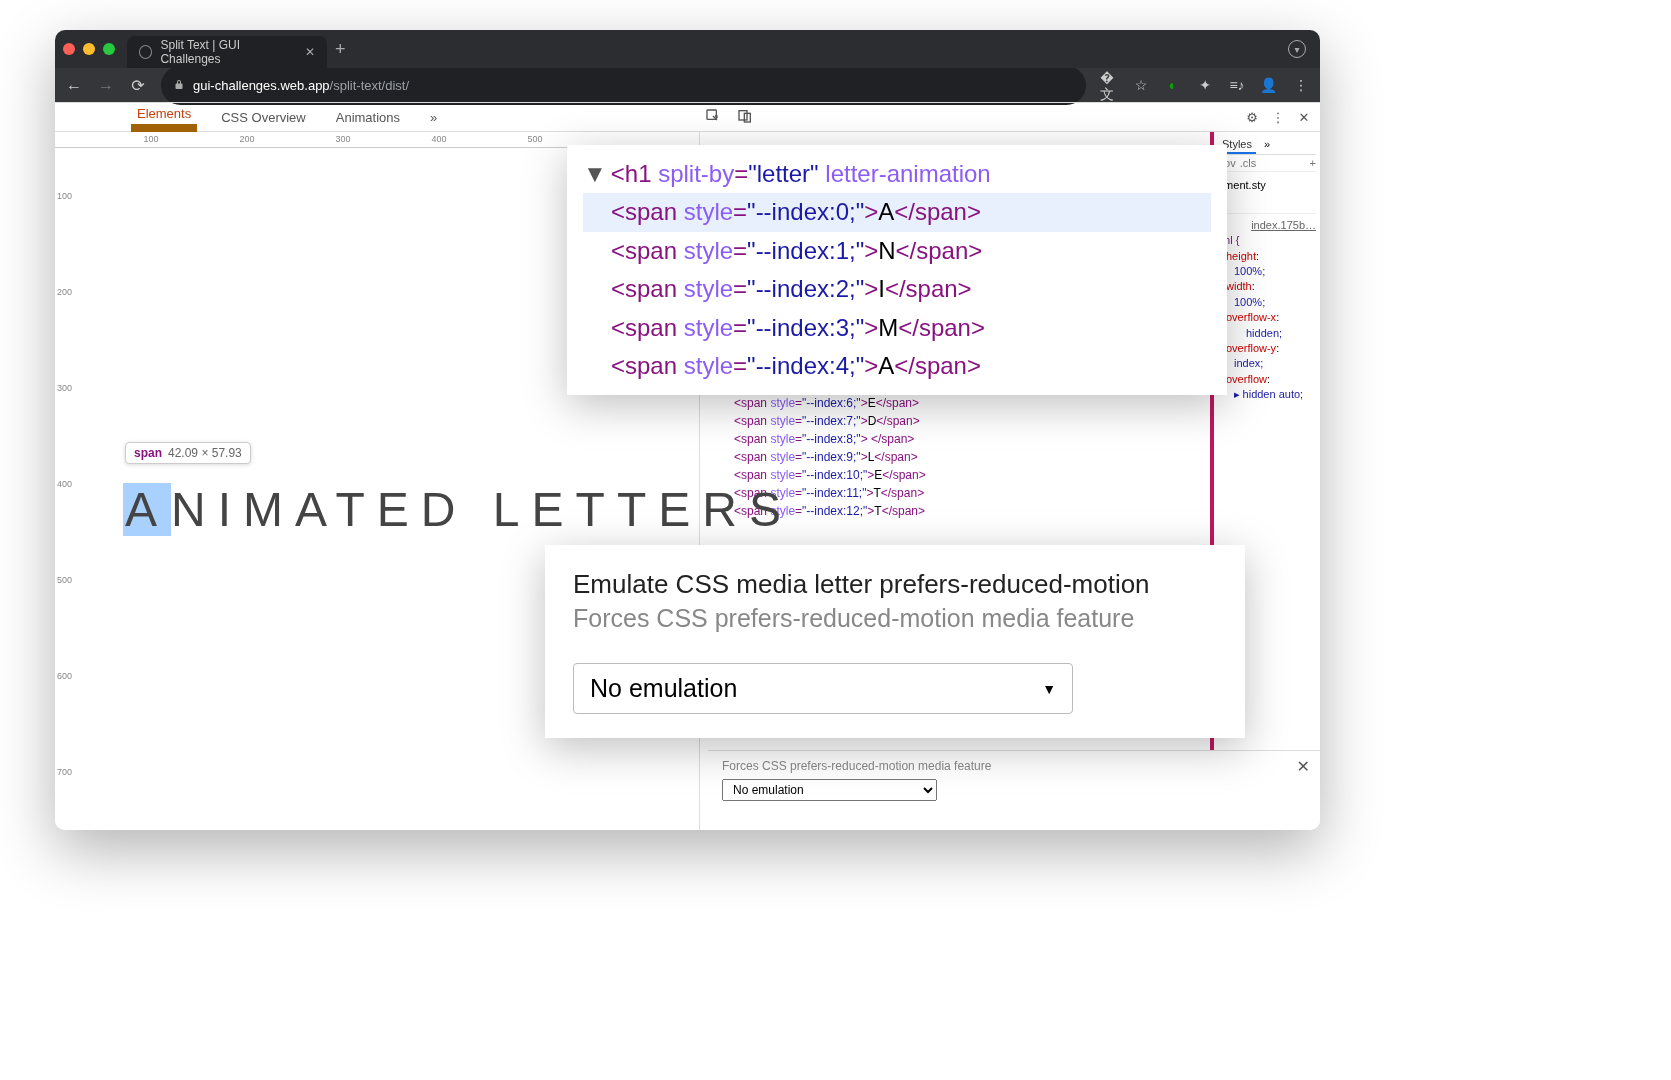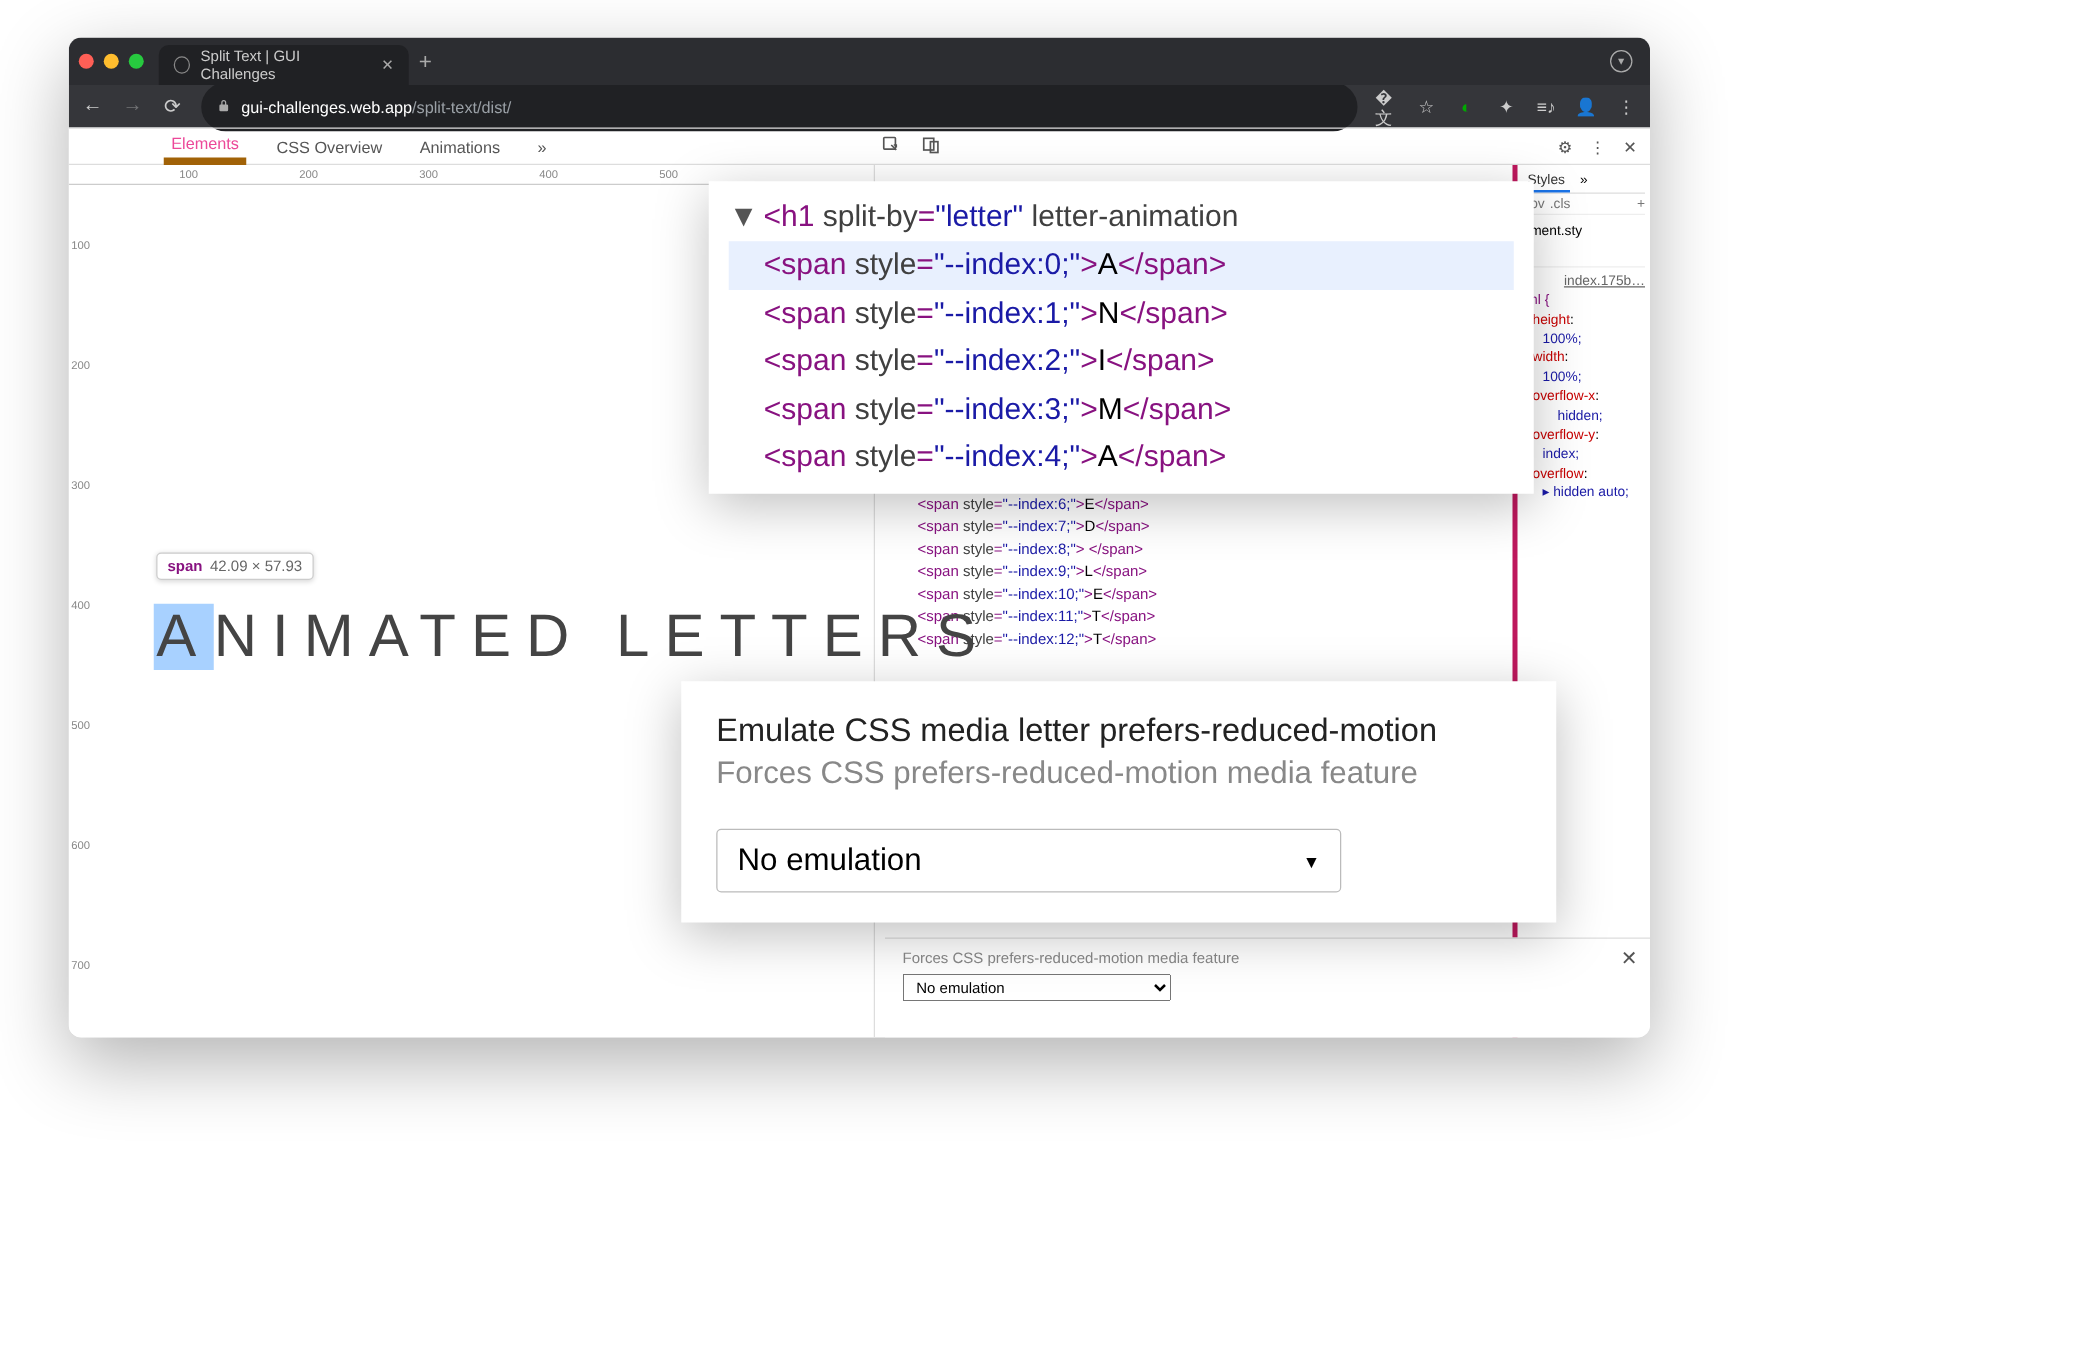--- a/index.html
+++ b/index.html
@@ -26,21 +26,21 @@
 .lock svg{width:12px;height:12px;fill:#aaa;}
 .url .host{color:#fff;} .url .path{color:#9aa0a6;}
 .rt-icons{display:flex;gap:14px;align-items:center;}
 .rt-icons span{width:18px;height:18px;display:flex;align-items:center;justify-content:center;font-size:14px;}
 
 
 .dt-toolbar{border-top:1px solid #ddd;border-bottom:1px solid #ddd;height:30px;display:flex;align-items:center;padding:0 6px;gap:6px;font-size:13px;color:#555;}
 .dt-toolbar .sp{flex:1;}
 .dt-toolbar .tabs{display:flex;gap:18px;margin-left:70px;}
 .dt-toolbar .dtab{padding:0 6px;height:30px;display:flex;align-items:center;cursor:pointer;}
-.dt-toolbar .dtab.active{color:#ec4899;border-bottom:6px solid #a16207;}
+.dt-toolbar .dtab.active{color:#c2410c;border-bottom:8px solid #a16207;}
 .dt-toolbar .ibtn{width:20px;text-align:center;cursor:pointer;}
 .dt-toolbar .devtools-left{position:absolute;left:648px;display:flex;gap:12px;}
 
 
 .content{display:flex;flex:1;overflow:hidden;}
 .page{flex:0 0 645px;position:relative;background:#fff;border-right:1px solid #ddd;}
 
 
 .hruler{position:absolute;top:0;left:0;right:0;height:16px;border-bottom:1px solid #ccc;font-size:9px;color:#888;}
 .hruler span{position:absolute;top:2px;transform:translateX(-50%);}
@@ -68,21 +68,21 @@
 .stylespanel .sptab{padding:2px 4px;}
 .stylespanel .sptab.active{border-bottom:2px solid #1a73e8;color:#333;}
 .stylespanel .filterrow{display:flex;gap:4px;border-bottom:1px solid #eee;padding:2px 0;color:#777;}
 .stylespanel .css{font-family:Menlo,monospace;font-size:11px;line-height:1.4;padding-top:6px;}
 .stylespanel .csslink{color:#666;text-decoration:underline;text-align:right;}
 .stylespanel .sel{color:#881280;}
 .stylespanel .prop{color:#c80000;margin-left:8px;}
 .stylespanel .val{color:#1a1aa6;}
 
 
-.c-tag{color:#881280;} .c-attr{color:#404040;} .c-str{color:#1a1aa6;} .c-txt{color:#000;}
+.c-tag{color:#881280;} .c-attr{color:#8b5cf6;} .c-str{color:#1a1aa6;} .c-txt{color:#000;}
 
 
 .renderpanel{position:absolute;left:653px;right:0;bottom:0;height:80px;border-top:1px solid #ddd;background:#fff;padding:6px 14px;font-size:12px;}
 .renderpanel .desc{color:#888;margin:2px 0 6px;}
 .renderpanel select{width:215px;padding:2px 6px;font-size:12px;}
 .renderpanel .xbtn{position:absolute;top:6px;right:10px;font-size:16px;color:#555;}
 
 
 .overlay-dom{position:absolute;top:145px;left:567px;background:#fff;box-shadow:0 10px 40px rgba(0,0,0,0.25);padding:10px 16px;font-family:Menlo,monospace;font-size:24px;line-height:1.6;width:660px;}
 .overlay-dom .tri{color:#555;margin-right:4px;}

